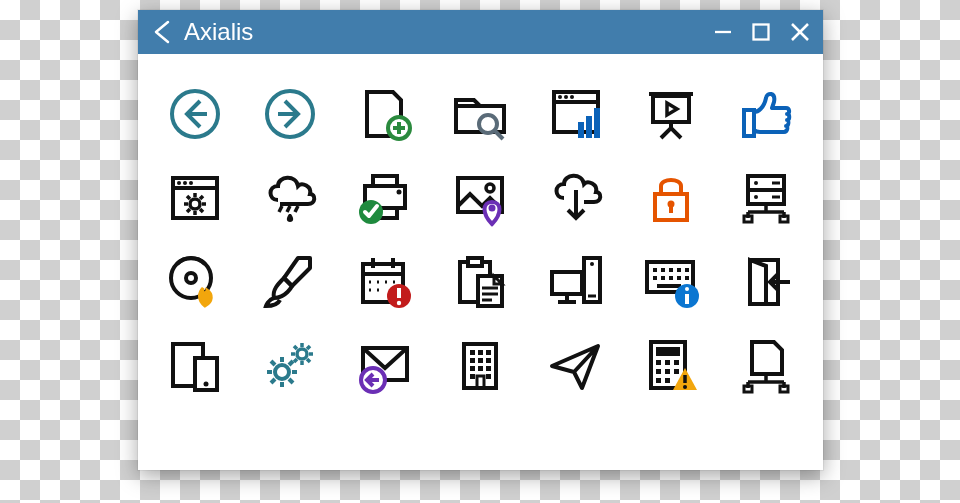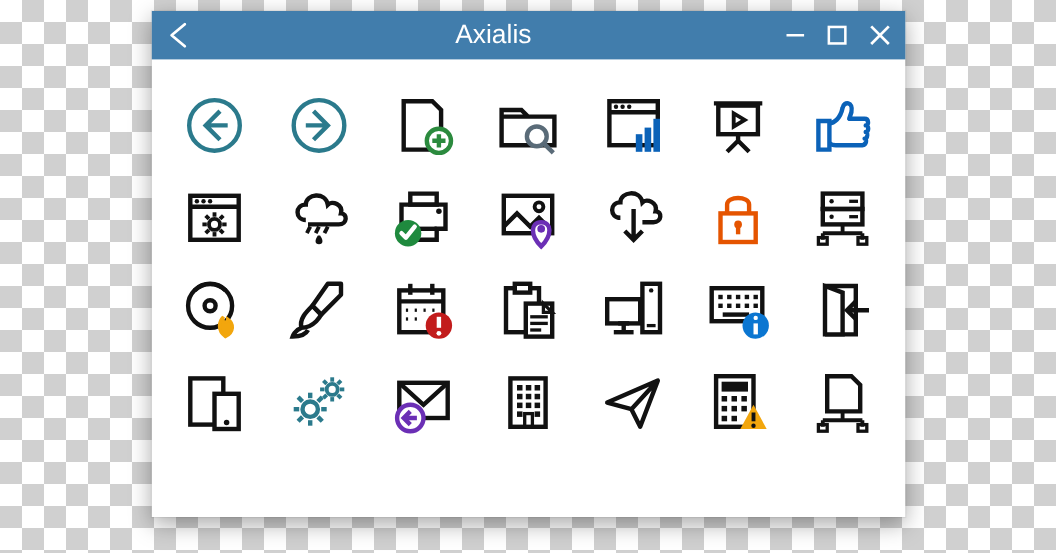--- a/index.html
+++ b/index.html
@@ -33,21 +33,21 @@
     padding: 0 12px 0 10px;
     font-size: 24px;
     font-weight: 300;
   }
   .titlebar .back {
     width: 36px;
     display: flex;
     align-items: center;
     justify-content: flex-start;
   }
-  .titlebar .title { flex: 1; text-align: center; }
+  .titlebar .title { flex: 1; }
   .titlebar .controls { display: flex; gap: 18px; align-items: center; }
   .titlebar svg { display: block; }
   .grid {
     padding: 32px 24px 18px 24px;
     display: grid;
     grid-template-columns: repeat(7, 1fr);
     grid-template-rows: repeat(4, 1fr);
     justify-items: center;
     align-items: center;
     gap: 28px 30px;

